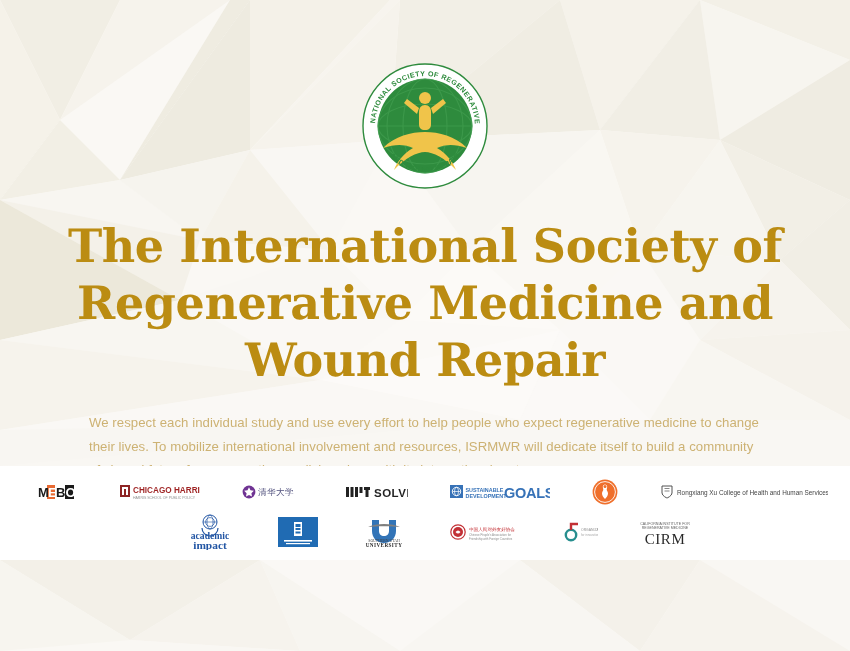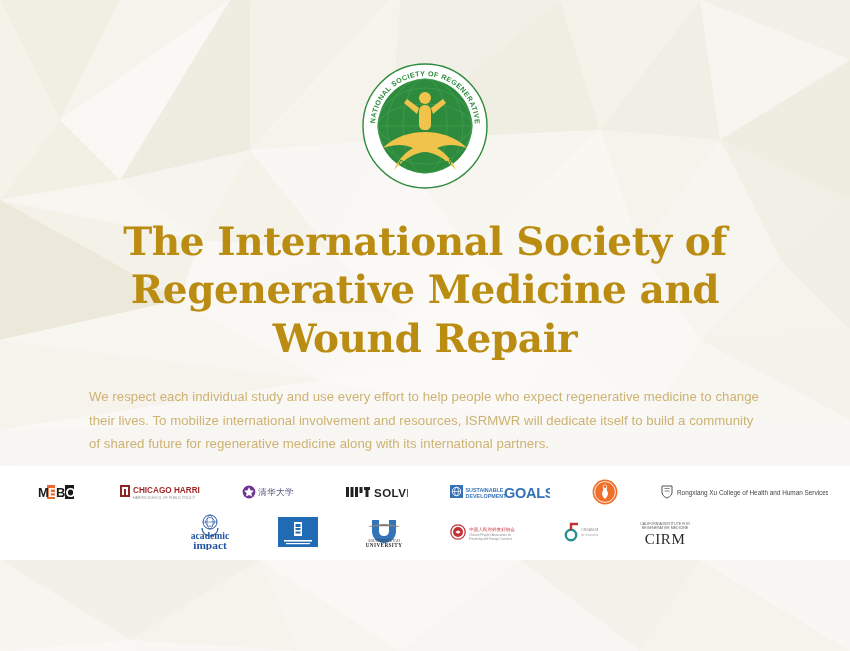--- a/index.html
+++ b/index.html
@@ -51,21 +51,21 @@
     display: block;
     width: 128px;
     height: 128px;
   }
 
   .site-title {
     margin: 28px auto 0;
     width: 740px;
     font-family: "DejaVu Serif", "Liberation Serif", serif;
     font-weight: bold;
-    font-size: 39px;
+    font-size: 46px;
     line-height: 1.24;
     letter-spacing: -0.4px;
     color: #bb8c12;
     text-rendering: geometricPrecision;
   }
 
   .mission {
     margin: 22px auto 4px;
     width: 672px;
     text-align: left;

